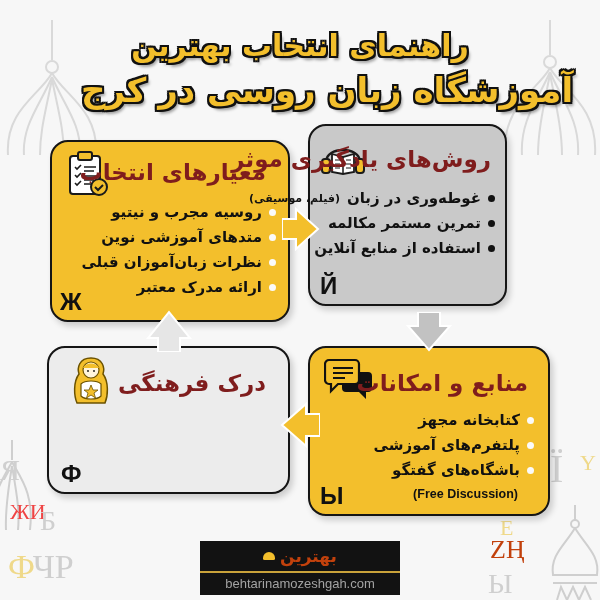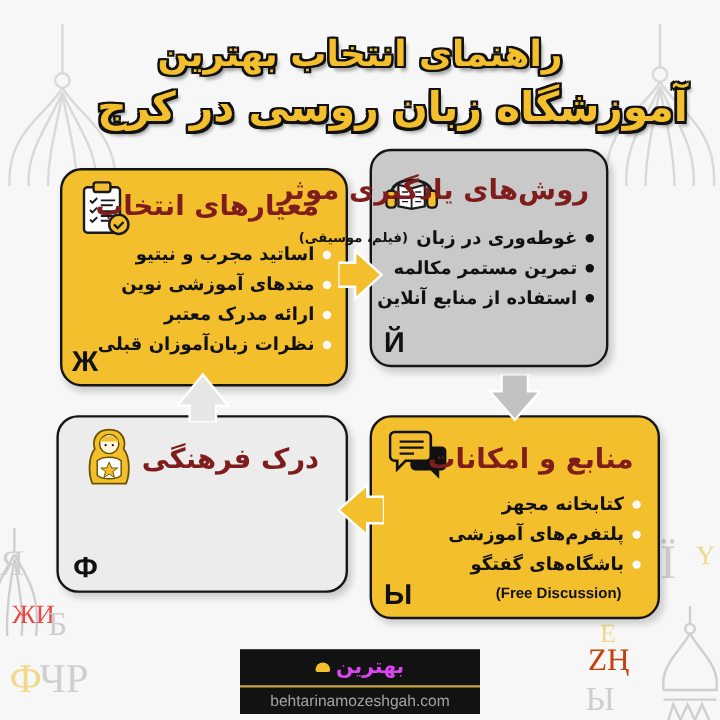--- a/index.html
+++ b/index.html
@@ -50,21 +50,21 @@
   .note { position:absolute; font-size:12.5px; font-weight:bold; color:#111;
           font-family:"Liberation Sans", sans-serif; direction:ltr; }
 
   .arrow { position:absolute; }
 
   .logo-box {
     position:absolute; left:200px; top:541px; width:200px; height:30px; background:#121212;
     display:flex; align-items:center; justify-content:center; direction:rtl; gap:5px;
     border-bottom:2px solid #c9a23a;
   }
-  .logo-a { color:#d946ef; font-weight:bold; font-size:17px; }
+  .logo-a { color:#c2410c; font-weight:bold; font-size:17px; }
   .logo-b { color:#f3bf2c; font-weight:bold; font-size:17px; }
   .logo-url {
     position:absolute; left:200px; top:573px; width:200px; height:22px; background:#121212;
     color:#a3a3a3; font-family:"Liberation Sans", sans-serif; font-size:13px; text-align:center; line-height:22px;
   }
 </style>
 </head>
 <body>
 
 <svg class="bg-deco" style="left:0;top:15px" width="110" height="140" viewBox="0 0 110 140">
@@ -147,33 +147,33 @@
     <rect x="12" y="2" width="14" height="8" rx="2" fill="#f3bf2c" stroke="#1a1a1a" stroke-width="2"></rect>
     <path d="M9 17 l2 2 l4 -4 M9 25 l2 2 l4 -4 M9 33 l2 2 l4 -4" stroke="#1a1a1a" stroke-width="1.6" fill="none"></path>
     <path d="M18 17 h12 M18 21 h10 M18 26 h12 M18 30 h10 M18 34 h8" stroke="#1a1a1a" stroke-width="1.6"></path>
     <circle cx="33" cy="37" r="8" fill="#f3bf2c" stroke="#1a1a1a" stroke-width="2"></circle>
     <path d="M29 37 l3 3 l5 -5" stroke="#1a1a1a" stroke-width="2" fill="none"></path>
   </svg>
   <div class="heading" style="right:22px;top:17px;">معیارهای انتخاب</div>
   <ul style="right:12px;top:58px;">
     <li>
         <span class="dot white"></span>
-        <span>اساتید مجرب و نیتیو</span>
+        <span>روسیه مجرب و نیتیو</span>
       </li>
     <li>
         <span class="dot white"></span>
         <span>متدهای آموزشی نوین</span>
       </li>
     <li>
         <span class="dot white"></span>
+        <span>نظرات زبان‌آموزان قبلی</span>
+      </li>
+    <li>
+        <span class="dot white"></span>
         <span>ارائه مدرک معتبر</span>
-      </li>
-    <li>
-        <span class="dot white"></span>
-        <span>نظرات زبان‌آموزان قبلی</span>
       </li>
   </ul>
   <div class="cyr" style="left:8px;bottom:4px;">Ж</div>
 </div>
 
 <div class="card gray" style="left:308px;top:124px;width:199px;height:182px;padding-left:36px;">
   <svg class="icon" style="left:10px;top:14px" width="46" height="36" viewBox="0 0 46 36">
     <path d="M6 22 C6 6 40 6 40 22" fill="none" stroke="#1a1a1a" stroke-width="2.5"></path>
     <rect x="2" y="19" width="8" height="14" rx="3" fill="#f3bf2c" stroke="#1a1a1a" stroke-width="2"></rect>
     <rect x="36" y="19" width="8" height="14" rx="3" fill="#f3bf2c" stroke="#1a1a1a" stroke-width="2"></rect>

